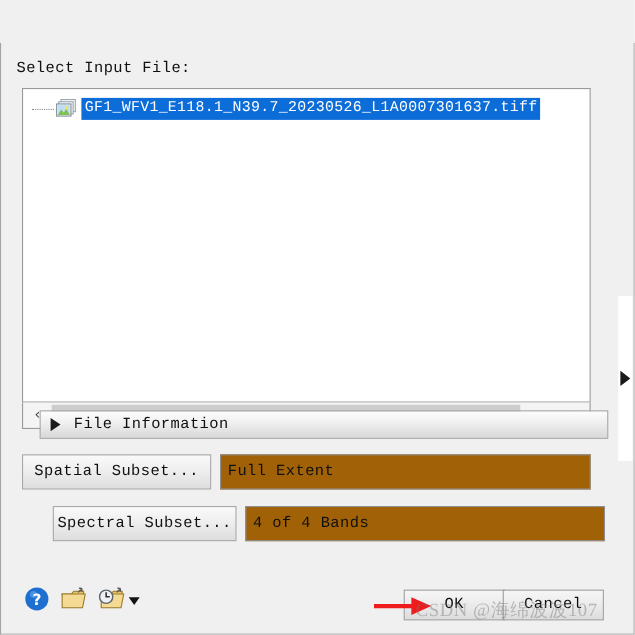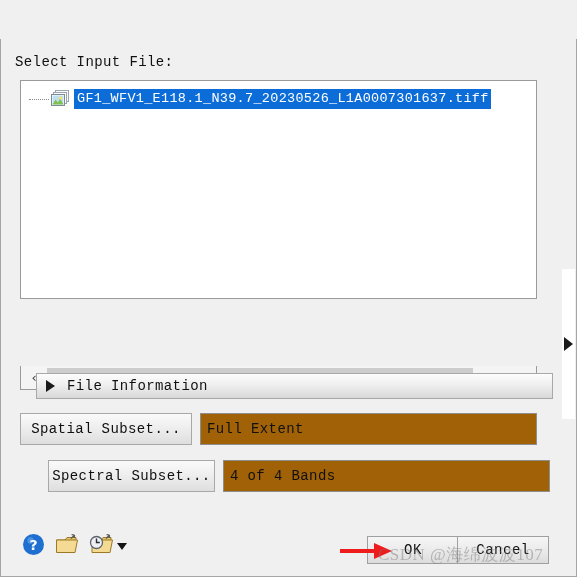--- a/index.html
+++ b/index.html
@@ -77,21 +77,21 @@
     color: #101010;
     letter-spacing: 0.4px;
     white-space: nowrap;
   }
 
   
   .tree-panel {
     position: absolute;
     left: 19px; top: 41px;
     width: 517px;
-    height: 219px;
+    height: 286px;
     background: #ffffff;
     border: 1px solid #9a9a9a;
     box-sizing: border-box;
     overflow: hidden;
   }
   .tree-row {
     position: absolute;
     left: 0; top: 8px;
     height: 20px;
     width: 100%;

